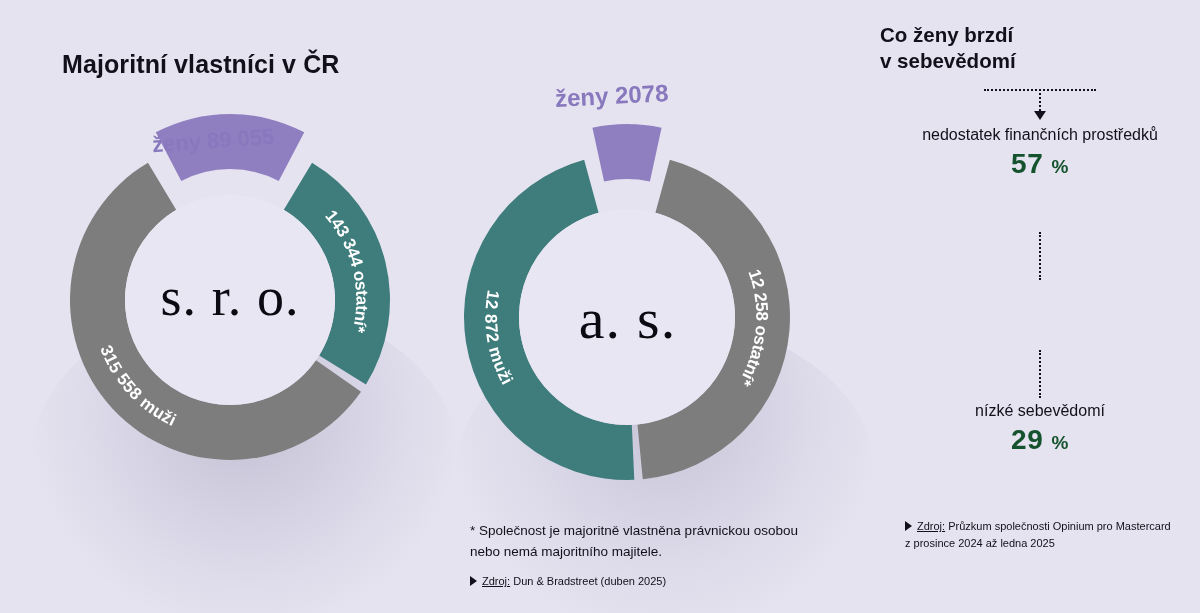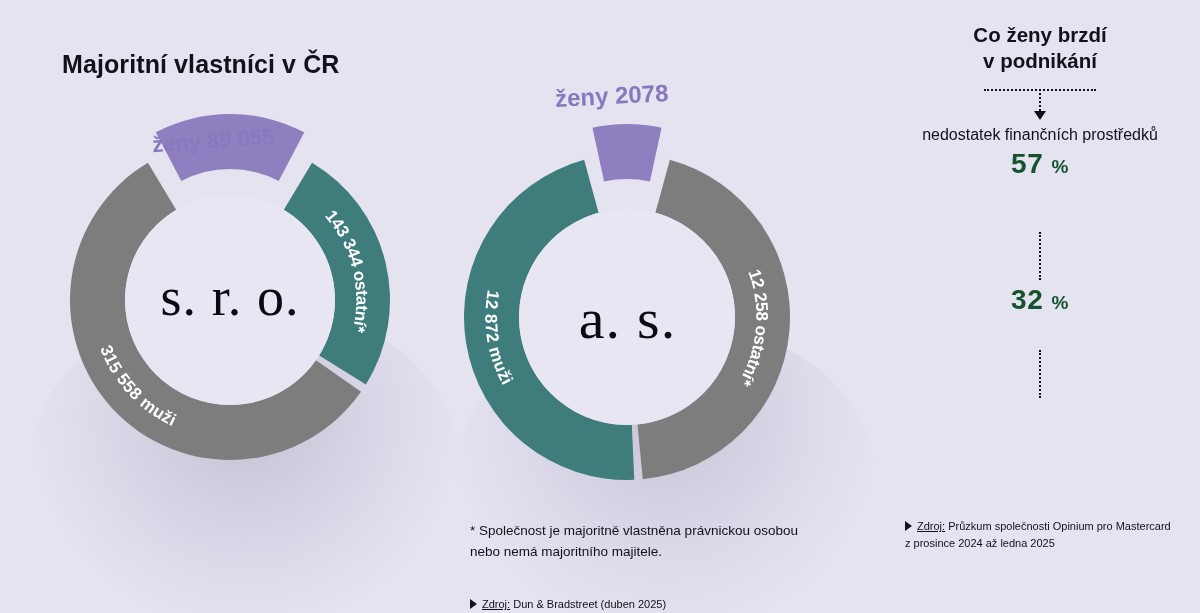--- a/index.html
+++ b/index.html
@@ -56,27 +56,27 @@
     font-size:11px;line-height:1.5;color:#12101a;
   }
   .src-tri{
     display:inline-block;width:0;height:0;
     border-left:7px solid #12101a;
     border-top:5px solid transparent;
     border-bottom:5px solid transparent;
     margin-right:5px;transform:translateY(1px);
   }
   .src-word{text-decoration:underline;}
-  #source-left{left:470px;top:573px;width:360px;margin-top:23px;}
+  #source-left{left:470px;top:573px;width:360px;}
   #source-right{left:905px;top:518px;width:270px;}
 
   
   #panel-right{position:absolute;left:880px;top:0;width:320px;height:613px;}
   #brzdi-title{
-    position:absolute;left:0;right:0;top:22px;text-align:center;
+    position:absolute;left:0;right:0;top:22px;text-align:left;
     font-size:20.5px;font-weight:bold;line-height:1.28;color:#12101a;
   }
   .dot-h{
     position:absolute;left:50%;transform:translateX(-50%);
     width:112px;height:0;
     border-top:2.5px dotted #12101a;
   }
   .dot-v{
     position:absolute;left:50%;transform:translateX(-50%);
     width:0;border-left:2.5px dotted #12101a;
@@ -165,44 +165,47 @@
 
   <div class="source-line" id="source-left">
     <span class="src-tri"></span><span class="src-word">Zdroj:</span>
     <span>Dun &amp; Bradstreet (duben 2025)</span>
   </div>
 </div>
 
 <div id="panel-right">
   <div id="brzdi-title">
     <div>Co ženy brzdí</div>
-    <div>v podnikání</div>
+    <div>v sebevědomí</div>
   </div>
 
   <div class="dot-h" style="top:89px;"></div>
   <div class="dot-v" style="top:89px;height:22px;"></div>
   <div class="arrow-down" style="top:111px;"></div>
 
   <div class="brzdi-item" style="top:124px;">
     <div class="brzdi-label">nedostatek finančních prostředků</div>
     <div class="brzdi-value">
       <span>57</span>
       <span class="pct">%</span>
     </div>
   </div>
 
   <div class="dot-v" style="top:232px;height:48px;"></div>
 
   <div class="brzdi-item" style="top:282px;">
+  </div>
+
+  <div class="dot-v" style="top:350px;height:48px;"></div>
+
+  <div class="brzdi-item" style="top:400px;">
+    <div class="brzdi-label">nízké sebevědomí</div>
     <div class="brzdi-value">
-      <span>32</span>
+      <span>29</span>
       <span class="pct">%</span>
     </div>
   </div>
-
-  <div class="dot-v" style="top:350px;height:48px;"></div>
-
 </div>
 
 <div class="source-line" id="source-right">
   <span class="src-tri"></span><span class="src-word">Zdroj:</span>
   <span>Průzkum společnosti Opinium pro Mastercard z prosince 2024 až ledna 2025</span>
 </div>
 
 </body></html>

